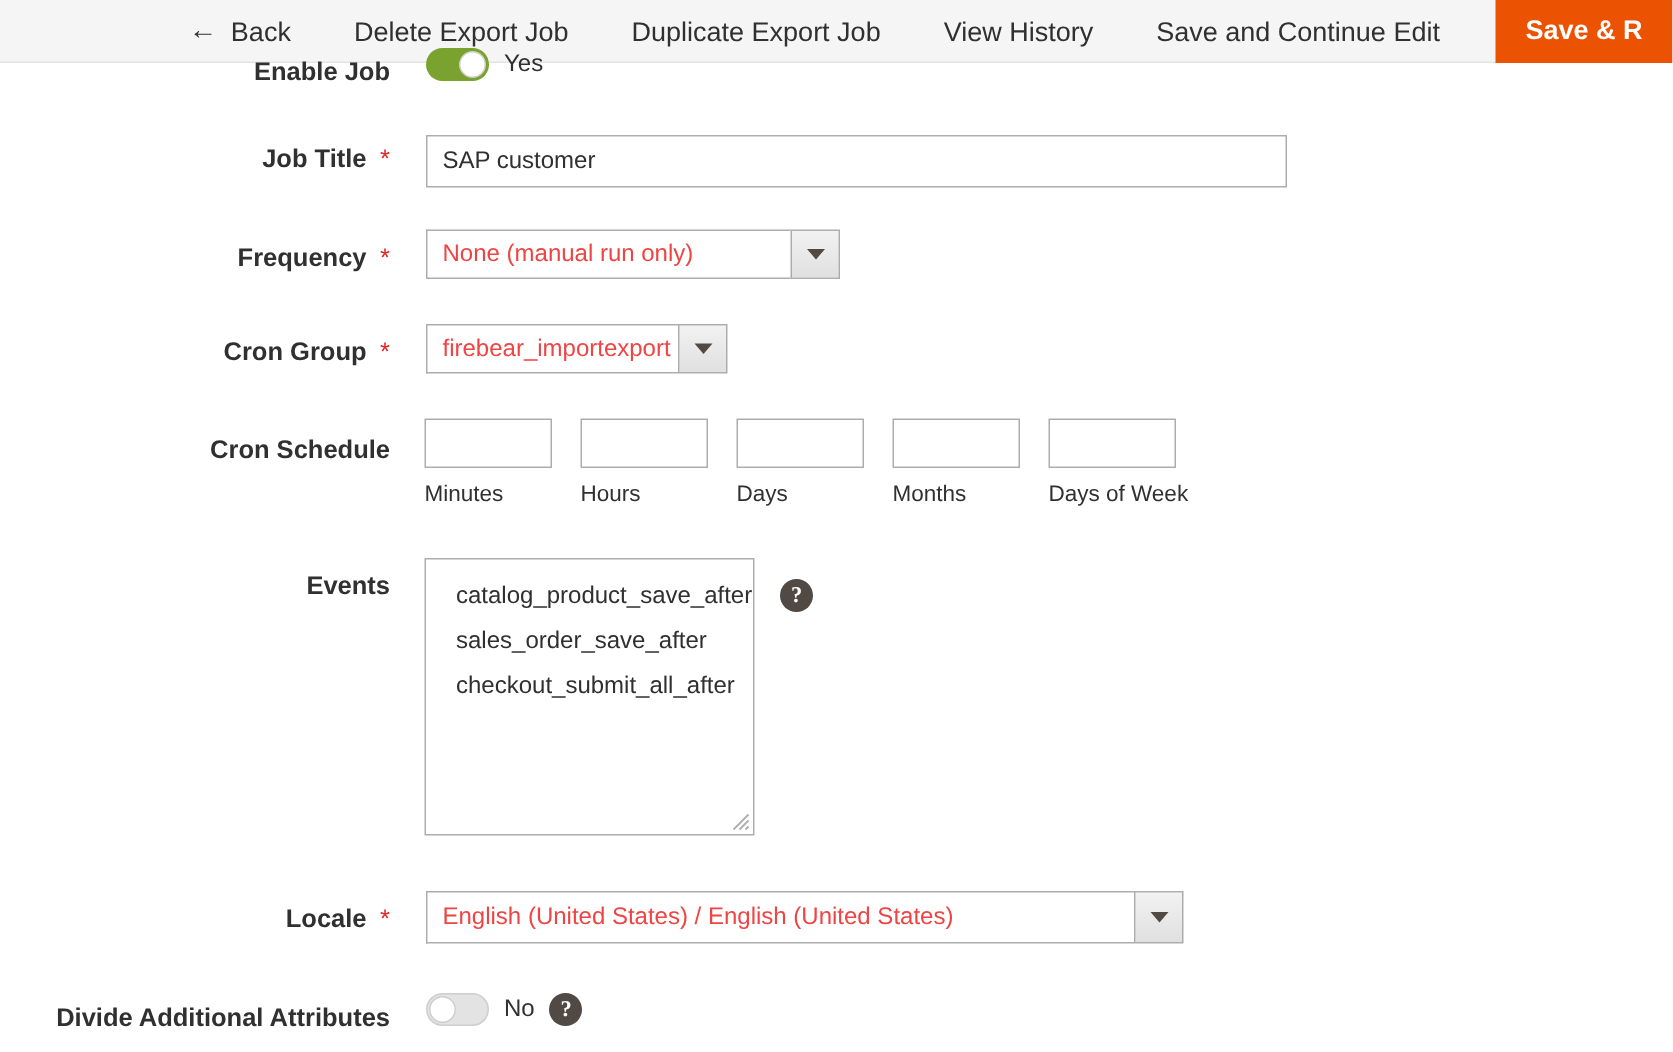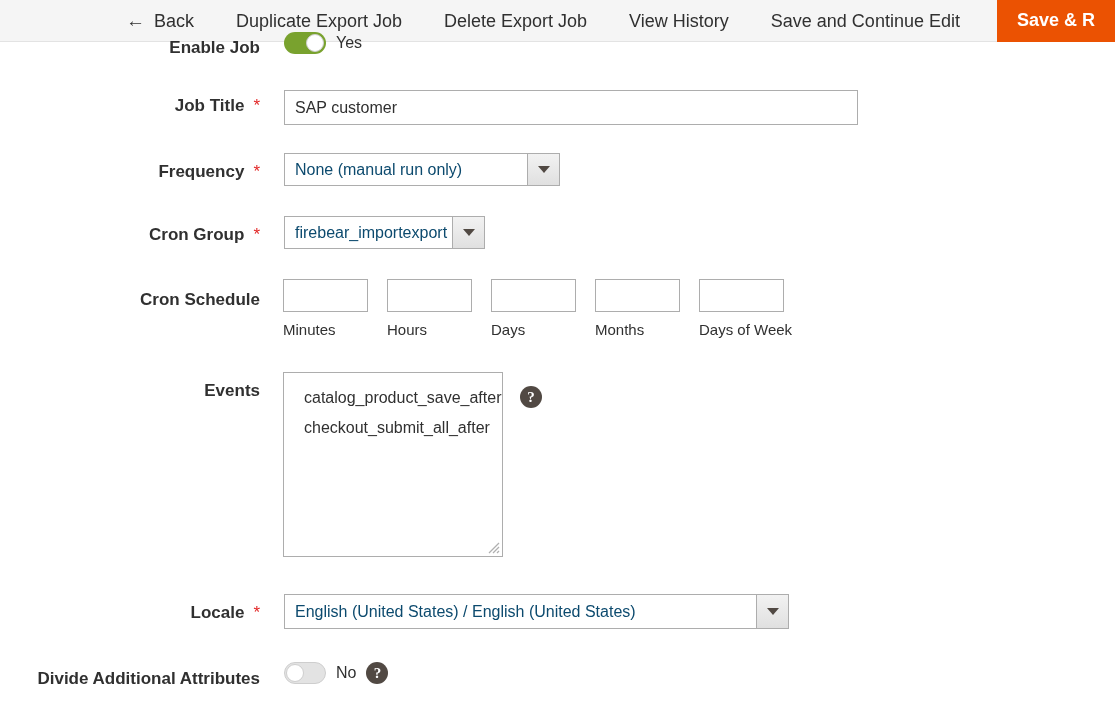--- a/index.html
+++ b/index.html
@@ -55,21 +55,21 @@
   
   input.txt, .fake-input {
     font-family: "Liberation Sans", sans-serif;
     font-size: 16px; color: #303030;
     border: 1px solid #adadad; background: #fff;
     height: 33px; padding: 0 10px; outline: none;
   }
   .select-wrap { display: flex; align-items: stretch; height: 33px; }
   .select-text {
     border: 1px solid #adadad; border-right: 0; background: #fff;
-    font-size: 16px; color: #0c4a6e; height: 33px;
+    font-size: 16px; color: #ef4444; height: 33px;
     display: flex; align-items: center; padding: 0 10px; white-space: nowrap;
   }
   .select-btn {
     width: 33px; height: 33px; border: 1px solid #adadad;
     background: linear-gradient(#f2f2f2, #e0e0e0);
     display: flex; align-items: center; justify-content: center; cursor: pointer;
   }
   .caret {
     width: 0; height: 0; border-left: 6px solid transparent;
     border-right: 6px solid transparent; border-top: 7px solid #514943;
@@ -115,22 +115,22 @@
 </head>
 <body>
 
 <div class="page">
 
   <div class="page-actions">
     <div class="action-link">
       <span class="back-arrow">←</span>
       <span>Back</span>
     </div>
+    <div class="action-link">Delete Export Job</div>
     <div class="action-link">Duplicate Export Job</div>
-    <div class="action-link">Delete Export Job</div>
     <div class="action-link">View History</div>
     <div class="action-link">Save and Continue Edit</div>
     <div class="action-primary">Save &amp; R</div>
   </div>
 
   <div class="form-area">
 
     <div class="field-row" style="left:0; top:-10px; width:1115px;">
       <div class="label-col" style="left:0; top:7px;">
         <span class="lbl">Enable Job</span>
@@ -206,20 +206,21 @@
       </div>
     </div>
 
     <div class="field-row" style="left:0; top:330px; width:1115px;">
       <div class="label-col" style="left:0; top:10px;">
         <span class="lbl">Events</span>
       </div>
       <div style="position:absolute; left:283px; top:0; display:flex; align-items:flex-start;">
         <div class="events-box">
           <div class="events-opt">catalog_product_save_after</div>
+          <div class="events-opt">sales_order_save_after</div>
           <div class="events-opt">checkout_submit_all_after</div>
           <svg class="resize-grip" viewBox="0 0 13 13">
             <line x1="12" y1="2" x2="2" y2="12" stroke="#b0b0b0" stroke-width="1.3"></line>
             <line x1="12" y1="6" x2="6" y2="12" stroke="#b0b0b0" stroke-width="1.3"></line>
             <line x1="12" y1="10" x2="10" y2="12" stroke="#b0b0b0" stroke-width="1.3"></line>
           </svg>
         </div>
         <div class="help-icon" style="margin-left:17px; margin-top:14px;">?</div>
       </div>
     </div>

